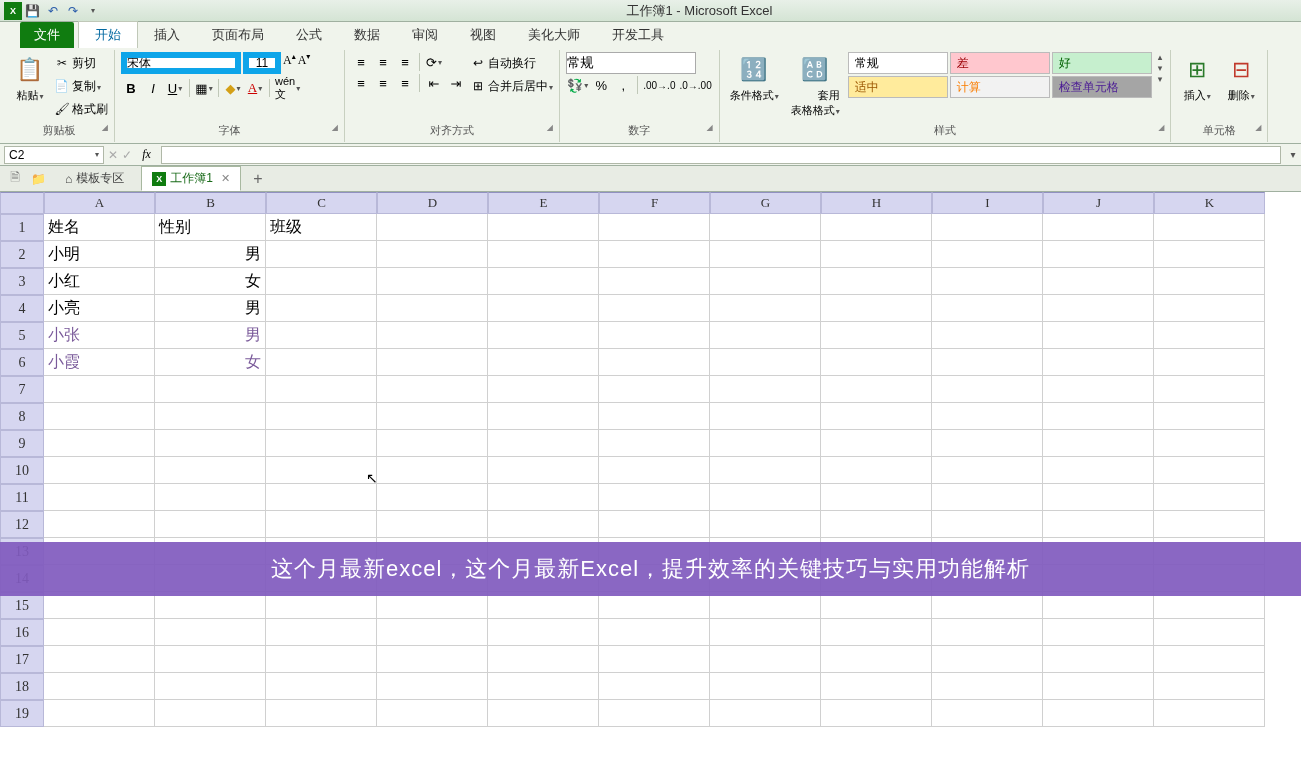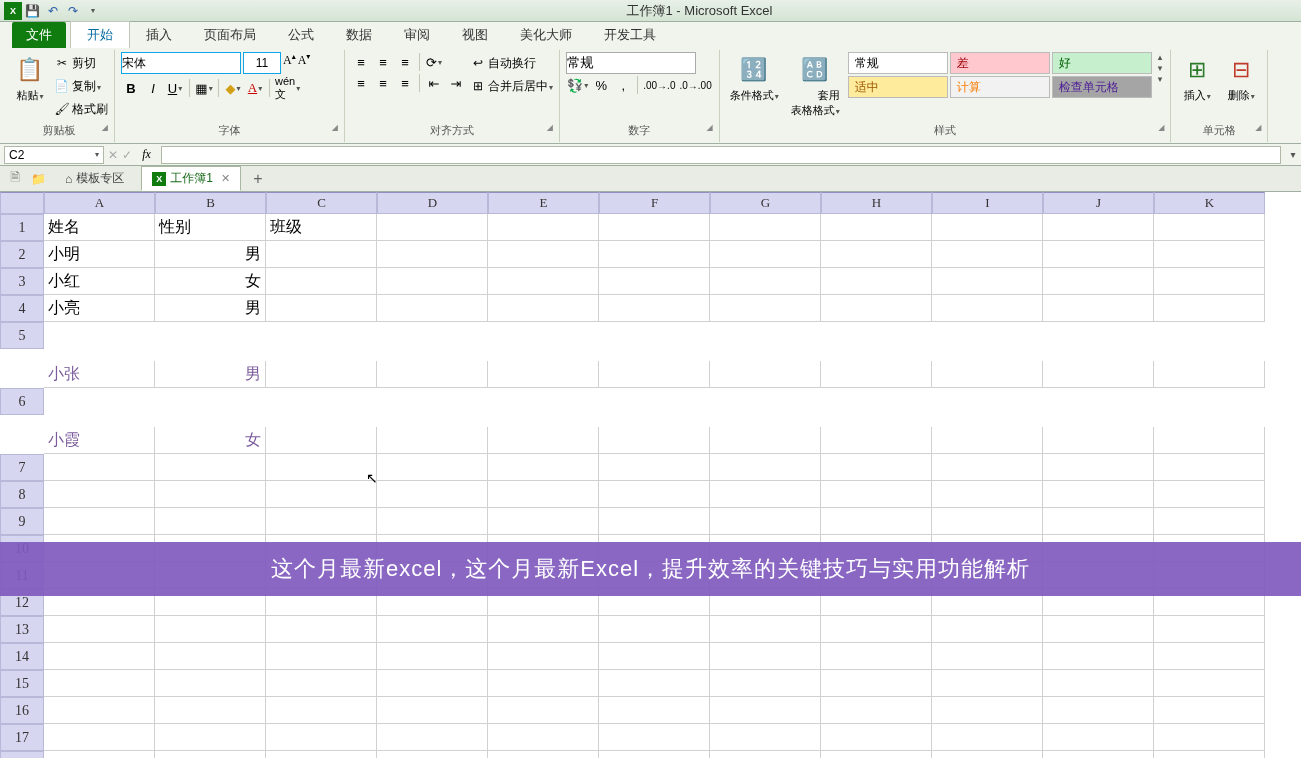--- a/index.html
+++ b/index.html
@@ -1,36 +1,36 @@
 <!DOCTYPE html>
 <html><head>
 <meta charset="utf-8">
 <style>
 * { margin:0; padding:0; box-sizing:border-box; }
 body { font-family:"Microsoft YaHei","SimSun",sans-serif; font-size:12px; background:#fff; overflow:hidden; width:1301px; height:758px; position:relative; }
 .titlebar { height:22px; background:linear-gradient(#e8f0e8,#d4e4d4); display:flex; align-items:center; padding:0 4px; border-bottom:1px solid #a0b0a0; }
 .titlebar .qat { display:flex; gap:2px; align-items:center; }
 .titlebar .qat span { width:18px; height:18px; display:flex; align-items:center; justify-content:center; }
 .titlebar .title { flex:1; text-align:center; color:#333; font-size:13px; }
-.ribbon-tabs { height:26px; background:#f0f4ec; display:flex; align-items:flex-end; padding-left:12px; }
+.ribbon-tabs { height:26px; background:#f0f4ec; display:flex; align-items:flex-end; padding-left:20px; }
 .ribbon-tabs .file { background:#107c10; color:#fff; padding:4px 14px; font-size:13px; border-radius:2px 2px 0 0; margin-right:4px; }
 .ribbon-tabs .tab { padding:4px 16px; font-size:13px; color:#333; cursor:pointer; }
 .ribbon-tabs .tab.active { background:#fff; border:1px solid #c0c8b8; border-bottom:none; color:#0369a1; }
 .ribbon { height:96px; background:#f0f4ec; border-bottom:1px solid #a0b0a0; display:flex; padding:2px 4px 0; }
 .group { border-right:1px solid #c8d0c0; padding:2px 6px; display:flex; flex-direction:column; justify-content:space-between; height:92px; }
 .group-label { text-align:center; font-size:11px; color:#555; padding:2px 0; position:relative; }
 .group-label::after { content:"◢"; position:absolute; right:0; font-size:8px; color:#888; }
 .group-body { flex:1; display:flex; gap:4px; align-items:flex-start; }
 .bigbtn { display:flex; flex-direction:column; align-items:center; gap:2px; padding:2px 4px; font-size:11px; }
 .bigbtn .icn { width:32px; height:32px; display:flex; align-items:center; justify-content:center; font-size:22px; }
 .smrow { display:flex; align-items:center; gap:2px; height:22px; font-size:12px; }
 .smrow .icn { width:16px; height:16px; display:flex; align-items:center; justify-content:center; }
 .vstack { display:flex; flex-direction:column; gap:1px; }
 .fontsel { display:flex; gap:2px; margin-bottom:3px; }
-.fontsel select,.fontsel input { font-size:12px; border:1px solid #0ea5e9; background:#fff; height:22px; }
+.fontsel select,.fontsel input { font-size:12px; border:6px solid #0ea5e9; background:#fff; height:22px; }
 .fontname { width:120px; }
 .fontsize { width:38px; text-align:center; }
 .btnrow { display:flex; gap:2px; align-items:center; }
 .btnrow .tb { min-width:20px; height:20px; display:flex; align-items:center; justify-content:center; font-size:13px; border:1px solid transparent; }
 .sep { width:1px; height:18px; background:#c0c8b8; margin:0 2px; }
 .dd::after { content:"▾"; font-size:8px; margin-left:1px; color:#555; }
 .stylebox { display:grid; grid-template-columns:repeat(3,100px); gap:2px; }
 .stylecell { height:22px; border:1px solid #bbb; display:flex; align-items:center; padding:0 6px; font-size:12px; }
 .formula-bar { height:22px; background:#f0f4ec; border-bottom:1px solid #a0b0a0; display:flex; align-items:center; }
 .namebox { width:100px; border:1px solid #b0b8a8; background:#fff; height:18px; margin:0 4px; padding:0 4px; display:flex; align-items:center; justify-content:space-between; font-size:12px; }
@@ -46,21 +46,21 @@
 .doc-tabs .dtab .x { font-size:11px; color:#888; margin-left:4px; }
 .doc-tabs .addtab { font-size:16px; color:#666; padding:0 6px; }
 .sheet-area { position:relative; background:#fff; }
 .grid { display:grid; grid-template-columns:44px repeat(11,111px); }
 .colhdr { background:#d6d6f0; border:1px solid #b8b8d8; border-top:1px solid #9090c0; height:22px; display:flex; align-items:center; justify-content:center; font-size:13px; color:#333; font-family:"Times New Roman",serif; }
 .colhdr.corner { background:#d6d6f0; }
 .rowhdr { background:#d6d6f0; border:1px solid #b8b8d8; height:27px; display:flex; align-items:center; justify-content:center; font-size:14px; color:#333; font-family:"Times New Roman",serif; }
 .cell { border-right:1px solid #d0d0d0; border-bottom:1px solid #d0d0d0; height:27px; padding:2px 4px; font-size:16px; font-family:"SimSun",serif; display:flex; align-items:center; }
 .cell.ralign { justify-content:flex-end; }
 .banner { position:absolute; left:0; right:0; top:350px; height:54px; background:rgba(128,90,190,0.92); display:flex; align-items:center; justify-content:center; color:#fff; font-size:22px; font-weight:normal; letter-spacing:1px; }
-.row5,.row6 { color:#7a5a9a;margin-top:39px; }
+.row5,.row6 { color:#7a5a9a; }
 .cursor-ptr { position:absolute; left:366px; top:278px; font-size:14px; color:#000; pointer-events:none; }
 .excel-ico { width:14px; height:14px; background:#107c10; color:#fff; font-size:9px; display:flex; align-items:center; justify-content:center; font-weight:bold; }
 </style>
 </head>
 <body>
 
 <div class="titlebar">
   <div class="qat">
     <span>
         <span class="excel-ico">X</span>

